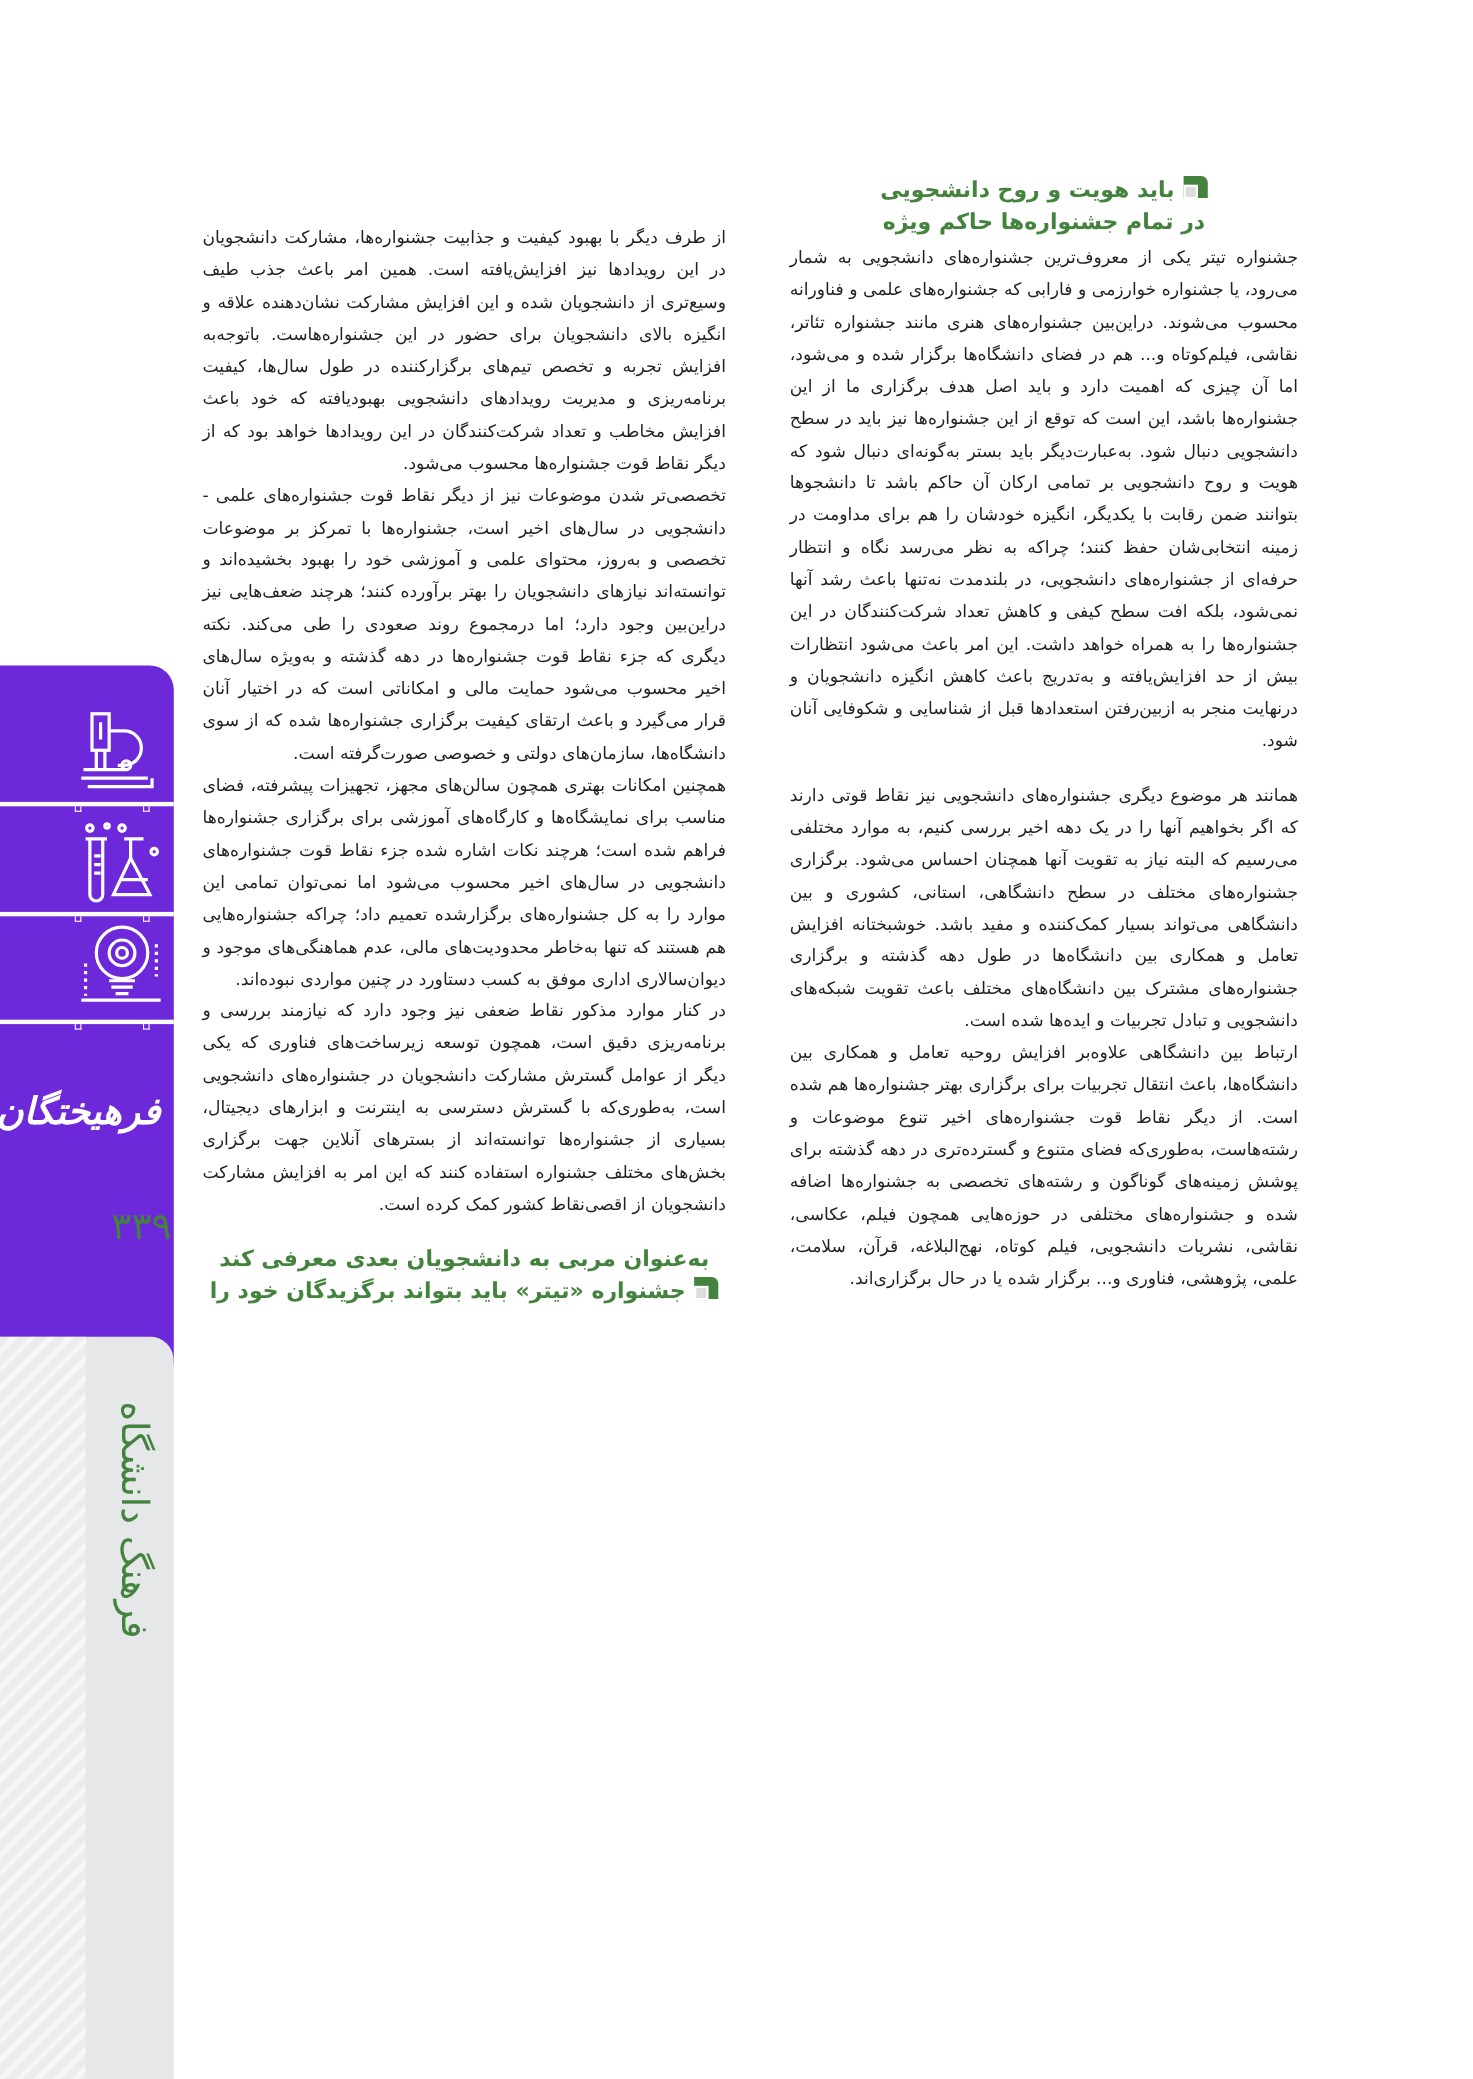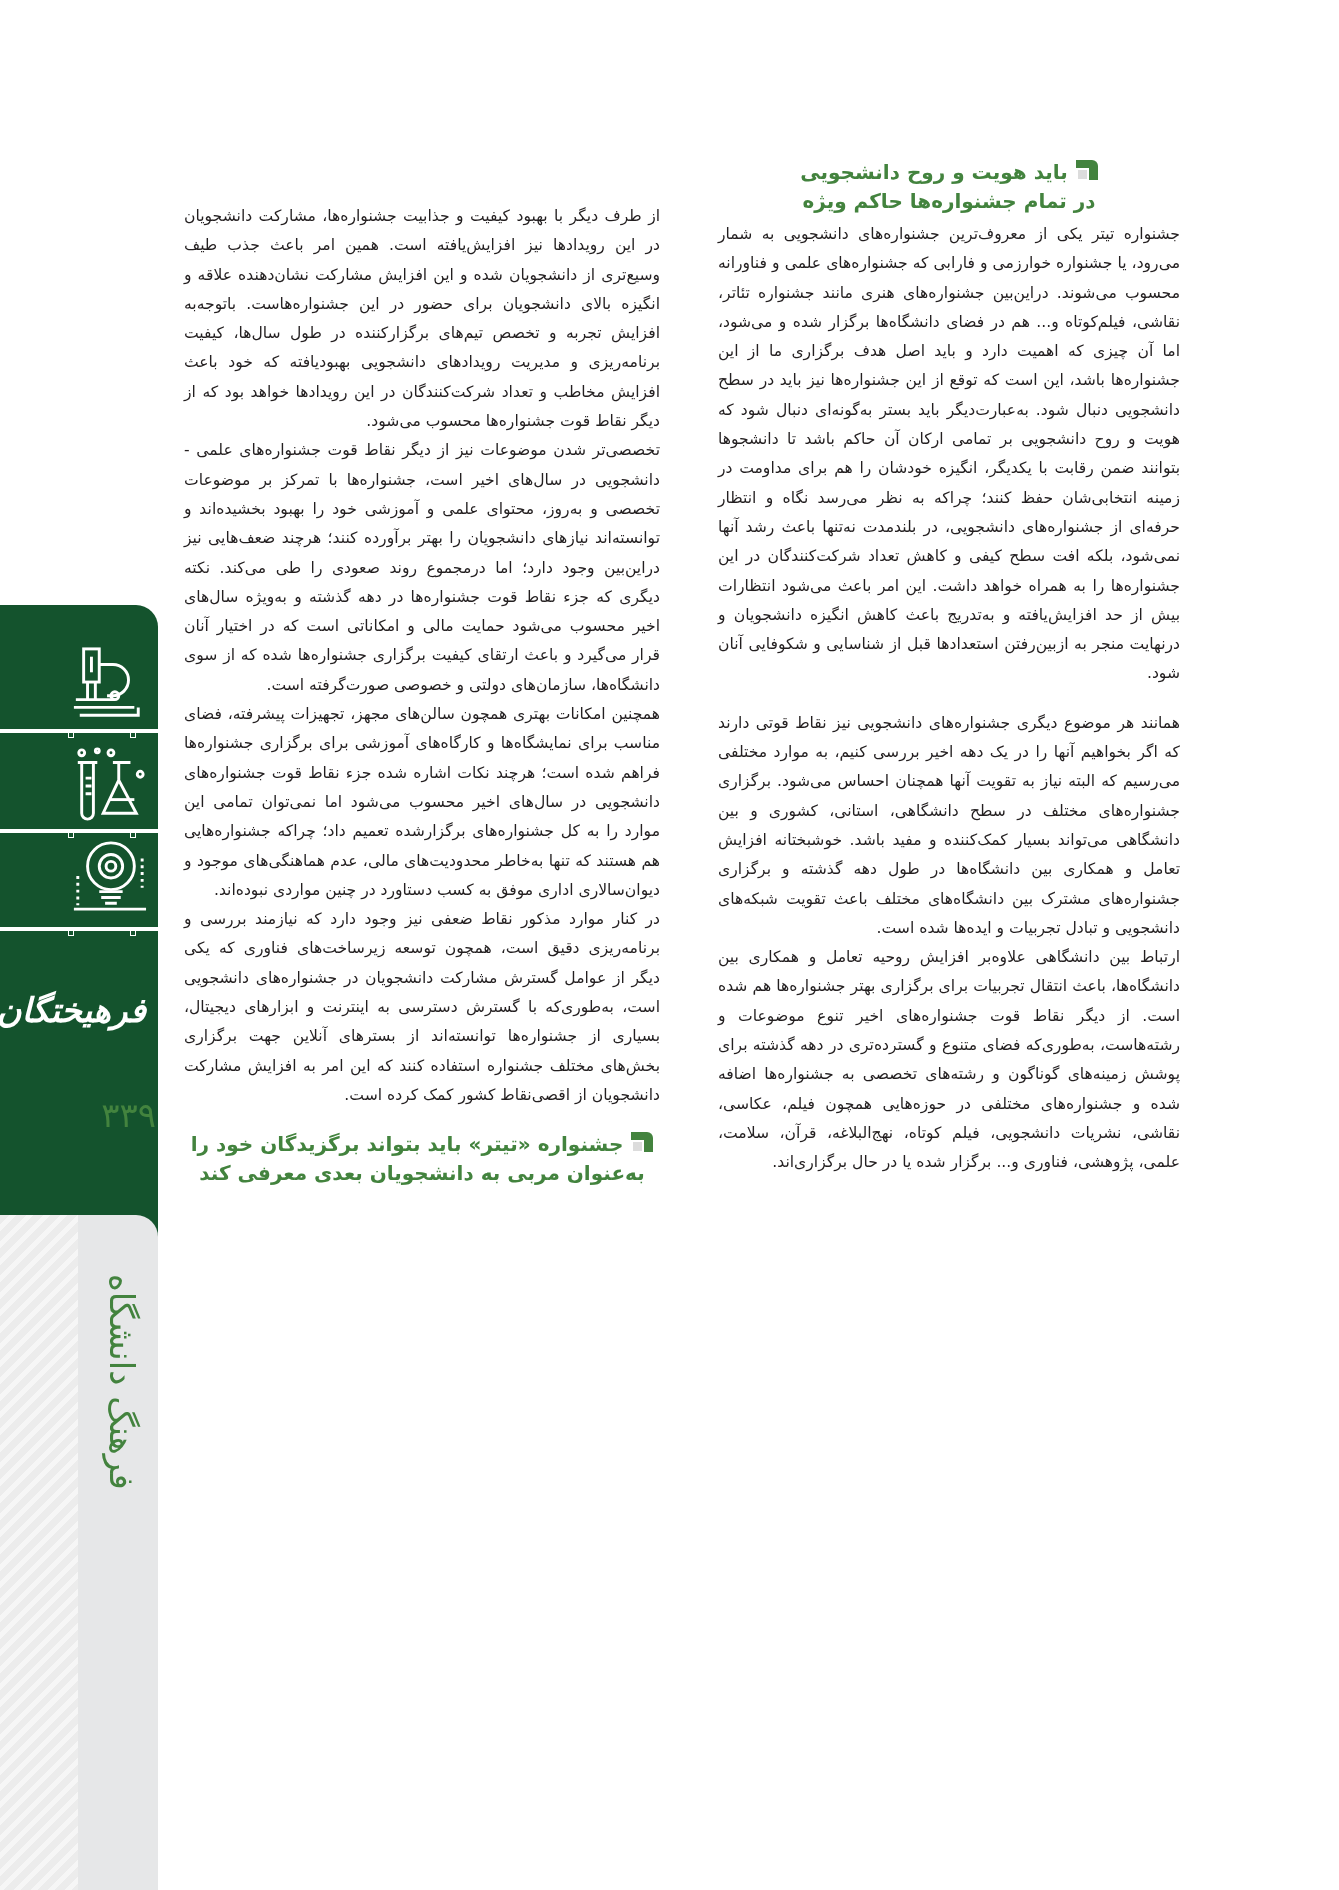--- a/index.html
+++ b/index.html
@@ -2,21 +2,21 @@
 <html><head>
 <meta charset="utf-8">
 <style>
   * { box-sizing: border-box; margin: 0; padding: 0; }
   html, body { width: 1339px; height: 1890px; background: #ffffff; overflow: hidden; }
   body { position: relative; font-family: "DejaVu Sans", sans-serif; color: #231f20; }
 
   
   .side-green {
     position: absolute; left: 0; top: 605px; width: 158px; height: 654px;
-    background: #14532d; border-radius: 0 22px 22px 0;
+    background: #6d28d9; border-radius: 0 22px 22px 0;
   }
   .shelf { position: absolute; left: 0; width: 158px; height: 4px; background: #ffffff; }
   .shelf-peg { position: absolute; width: 6px; height: 5px; border: 1.5px solid #fff; border-top: none; top: 4px; }
   .side-icon { position: absolute; right: 10px; width: 78px; height: 78px; }
   .brand-logo {
     position: absolute; right: 12px; top: 385px; color: #ffffff;
     font-family: "DejaVu Serif", serif; font-style: italic; font-size: 34px; font-weight: bold;
     direction: rtl; letter-spacing: -1px;
   }
   .page-number {
@@ -123,18 +123,18 @@
 </div>
 
 <div class="col col-left">
   <p class="para">از طرف دیگر با بهبود کیفیت و جذابیت جشنواره‌ها، مشارکت دانشجویان در این رویدادها نیز افزایش‌یافته است. همین امر باعث جذب طیف وسیع‌تری از دانشجویان شده و این افزایش مشارکت نشان‌دهنده علاقه و انگیزه بالای دانشجویان برای حضور در این جشنواره‌هاست. باتوجه‌به افزایش تجربه و تخصص تیم‌های برگزارکننده در طول سال‌ها، کیفیت برنامه‌ریزی و مدیریت رویدادهای دانشجویی بهبودیافته که خود باعث افزایش مخاطب و تعداد شرکت‌کنندگان در این رویدادها خواهد بود که از دیگر نقاط قوت جشنواره‌ها محسوب می‌شود.</p>
   <p class="para">تخصصی‌تر شدن موضوعات نیز از دیگر نقاط قوت جشنواره‌های علمی - دانشجویی در سال‌های اخیر است، جشنواره‌ها با تمرکز بر موضوعات تخصصی و به‌روز، محتوای علمی و آموزشی خود را بهبود بخشیده‌اند و توانسته‌اند نیازهای دانشجویان را بهتر برآورده کنند؛ هرچند ضعف‌هایی نیز دراین‌بین وجود دارد؛ اما درمجموع روند صعودی را طی می‌کند. نکته دیگری که جزء نقاط قوت جشنواره‌ها در دهه گذشته و به‌ویژه سال‌های اخیر محسوب می‌شود حمایت مالی و امکاناتی است که در اختیار آنان قرار می‌گیرد و باعث ارتقای کیفیت برگزاری جشنواره‌ها شده که از سوی دانشگاه‌ها، سازمان‌های دولتی و خصوصی صورت‌گرفته است.</p>
   <p class="para">همچنین امکانات بهتری همچون سالن‌های مجهز، تجهیزات پیشرفته، فضای مناسب برای نمایشگاه‌ها و کارگاه‌های آموزشی برای برگزاری جشنواره‌ها فراهم شده است؛ هرچند نکات اشاره شده جزء نقاط قوت جشنواره‌های دانشجویی در سال‌های اخیر محسوب می‌شود اما نمی‌توان تمامی این موارد را به کل جشنواره‌های برگزارشده تعمیم داد؛ چراکه جشنواره‌هایی هم هستند که تنها به‌خاطر محدودیت‌های مالی، عدم هماهنگی‌های موجود و دیوان‌سالاری اداری موفق به کسب دستاورد در چنین مواردی نبوده‌اند.</p>
   <p class="para">در کنار موارد مذکور نقاط ضعفی نیز وجود دارد که نیازمند بررسی و برنامه‌ریزی دقیق است، همچون توسعه زیرساخت‌های فناوری که یکی دیگر از عوامل گسترش مشارکت دانشجویان در جشنواره‌های دانشجویی است، به‌طوری‌که با گسترش دسترسی به اینترنت و ابزارهای دیجیتال، بسیاری از جشنواره‌ها توانسته‌اند از بسترهای آنلاین جهت برگزاری بخش‌های مختلف جشنواره استفاده کنند که این امر به افزایش مشارکت دانشجویان از اقصی‌نقاط کشور کمک کرده است.</p>
 
   <div class="gap-s"></div>
   <div class="heading">
+    <span class="hline">به‌عنوان مربی به دانشجویان بعدی معرفی کند</span>
     <span class="hline">
       <span class="h-icon"><span class="sq-green"></span><span class="sq-gray"></span></span><span>جشنواره «تیتر» باید بتواند برگزیدگان خود را</span>
     </span>
-    <span class="hline">به‌عنوان مربی به دانشجویان بعدی معرفی کند</span>
   </div>
 </div>
 
 </body></html>

